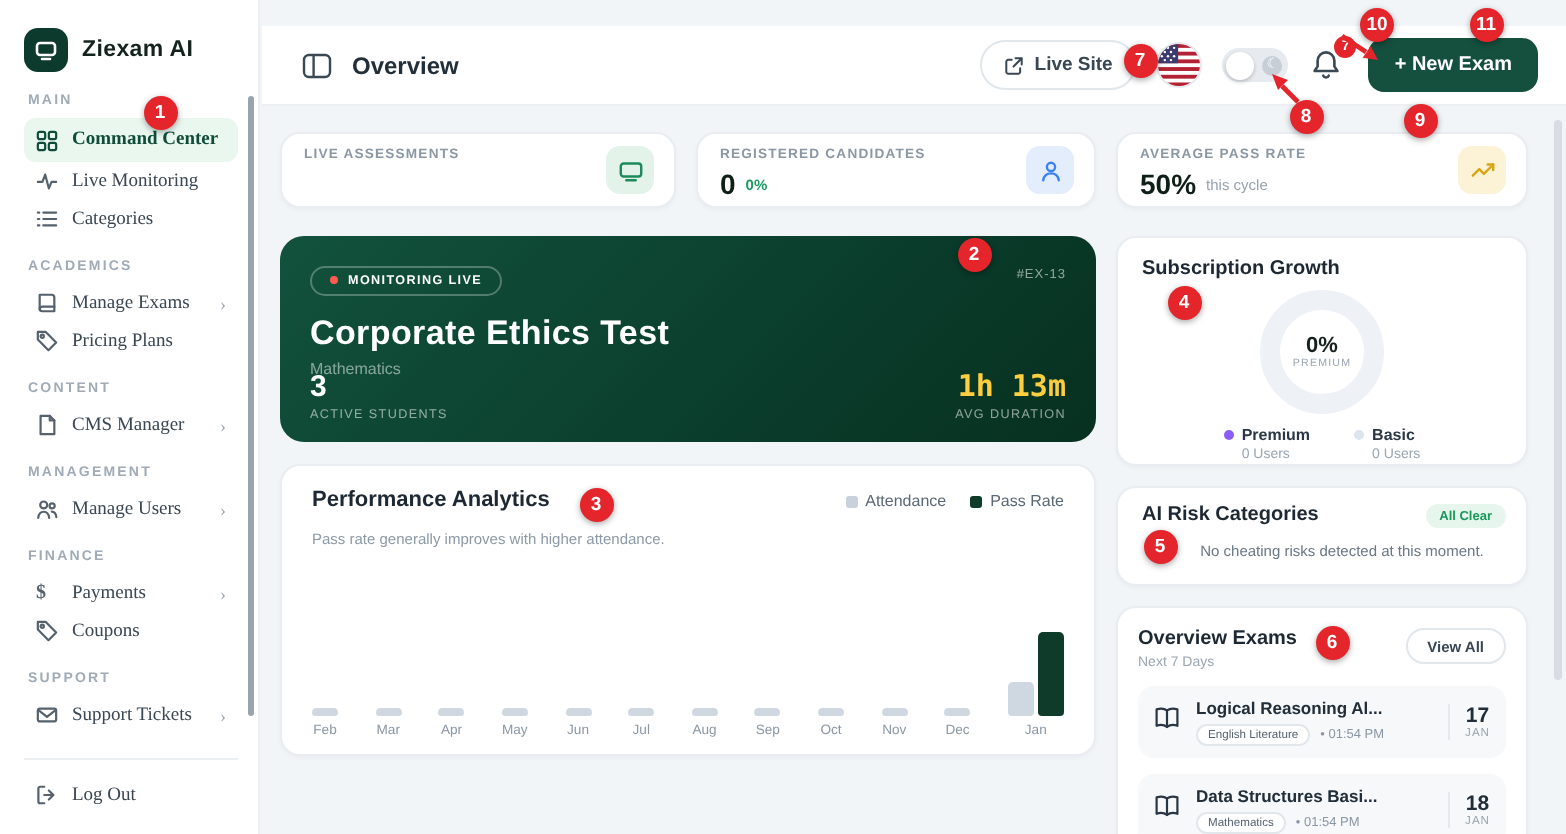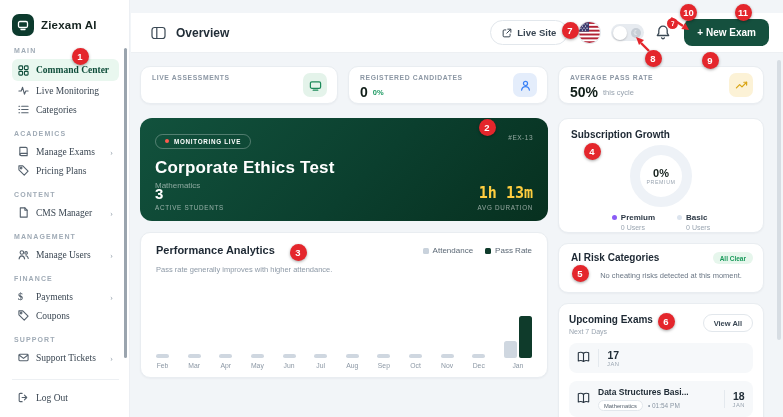--- a/index.html
+++ b/index.html
@@ -522,33 +522,40 @@
 
   <section class="card risk-card">
     <div class="card-title">AI Risk Categories</div>
     <span class="all-clear">All Clear</span>
     <div class="risk-msg">No cheating risks detected at this moment.</div>
   </section>
 
   <section class="card upcoming">
     <div class="upc-head">
       <div>
-        <div class="card-title">Upcoming Exams</div>
+        <div class="card-title">Overview Exams</div>
         <div class="upc-sub">Next 7 Days</div>
       </div>
       <button class="view-all">View All</button>
     </div>
 
     <div class="exam-row">
       <span class="book-icon">
         <svg width="13" height="12" viewBox="0 0 13 12">
             <path d="M6.5 2.2C5 1.1 3 1.1 1.3 1.7v8.2c1.7-.6 3.7-.6 5.2.6 1.5-1.2 3.5-1.2 5.2-.6V1.7C10 1.1 8 1.1 6.5 2.2z"></path>
             <line x1="6.5" y1="2.2" x2="6.5" y2="10.5"></line>
           </svg>
       </span>
+      <div class="exam-info">
+        <div class="exam-title">Logical Reasoning Al...</div>
+        <div class="exam-meta">
+          <span class="exam-tag">English Literature</span>
+          <span class="exam-time">• <span>01:54 PM</span></span>
+        </div>
+      </div>
       <div class="exam-date">
         <div class="exam-day">17</div>
         <div class="exam-month">JAN</div>
       </div>
     </div>
 
     <div class="exam-row">
       <span class="book-icon">
         <svg width="13" height="12" viewBox="0 0 13 12">
             <path d="M6.5 2.2C5 1.1 3 1.1 1.3 1.7v8.2c1.7-.6 3.7-.6 5.2.6 1.5-1.2 3.5-1.2 5.2-.6V1.7C10 1.1 8 1.1 6.5 2.2z"></path>

